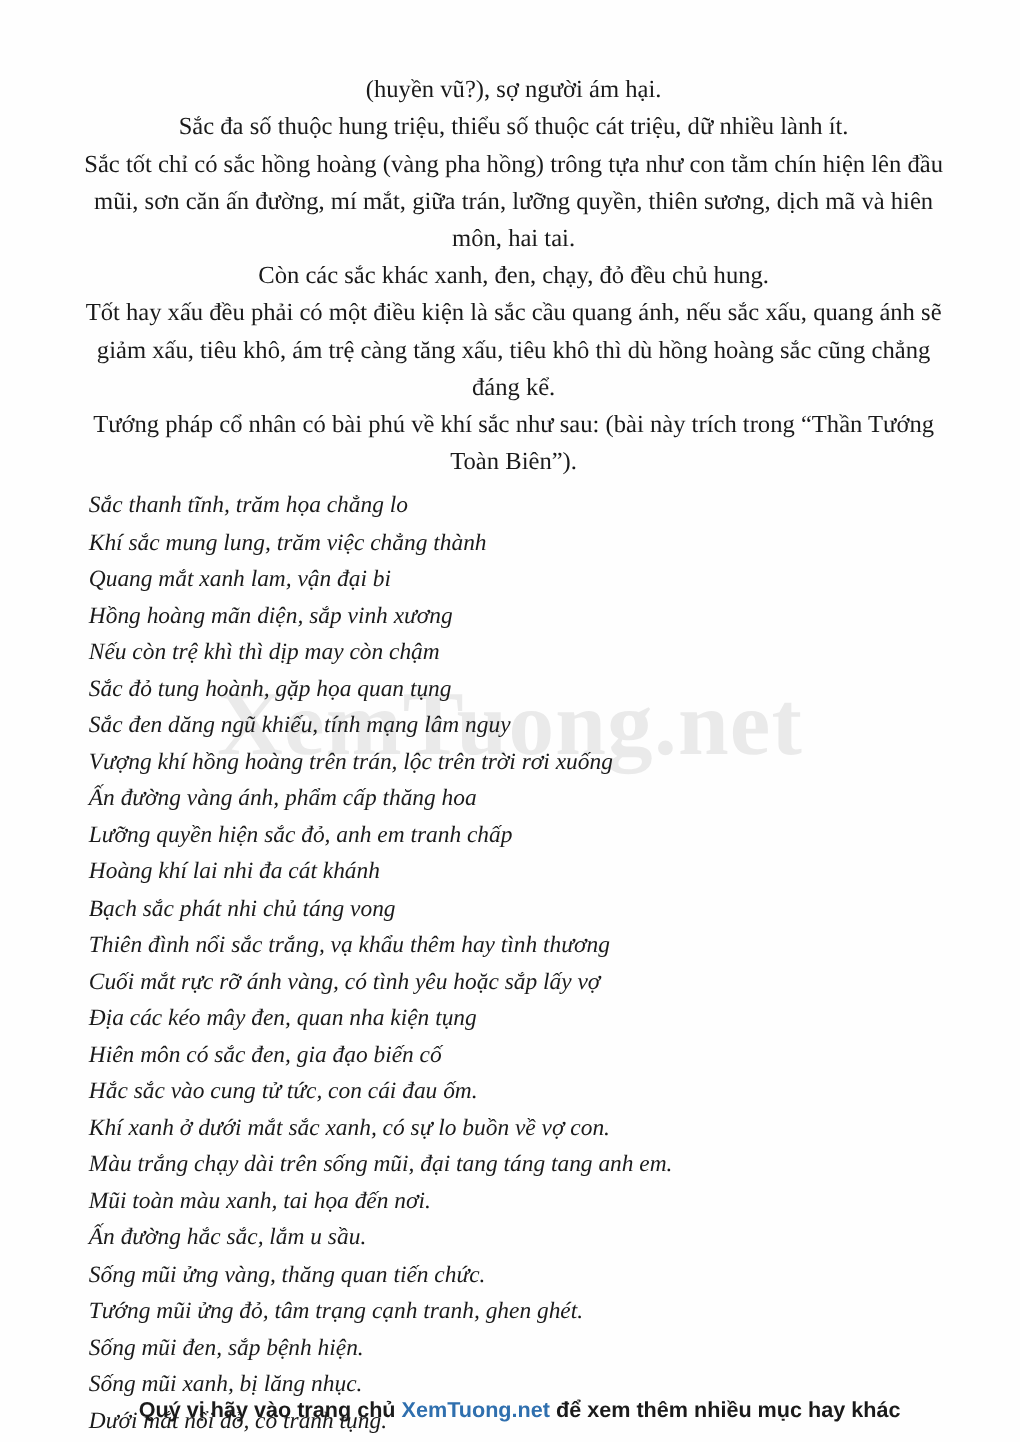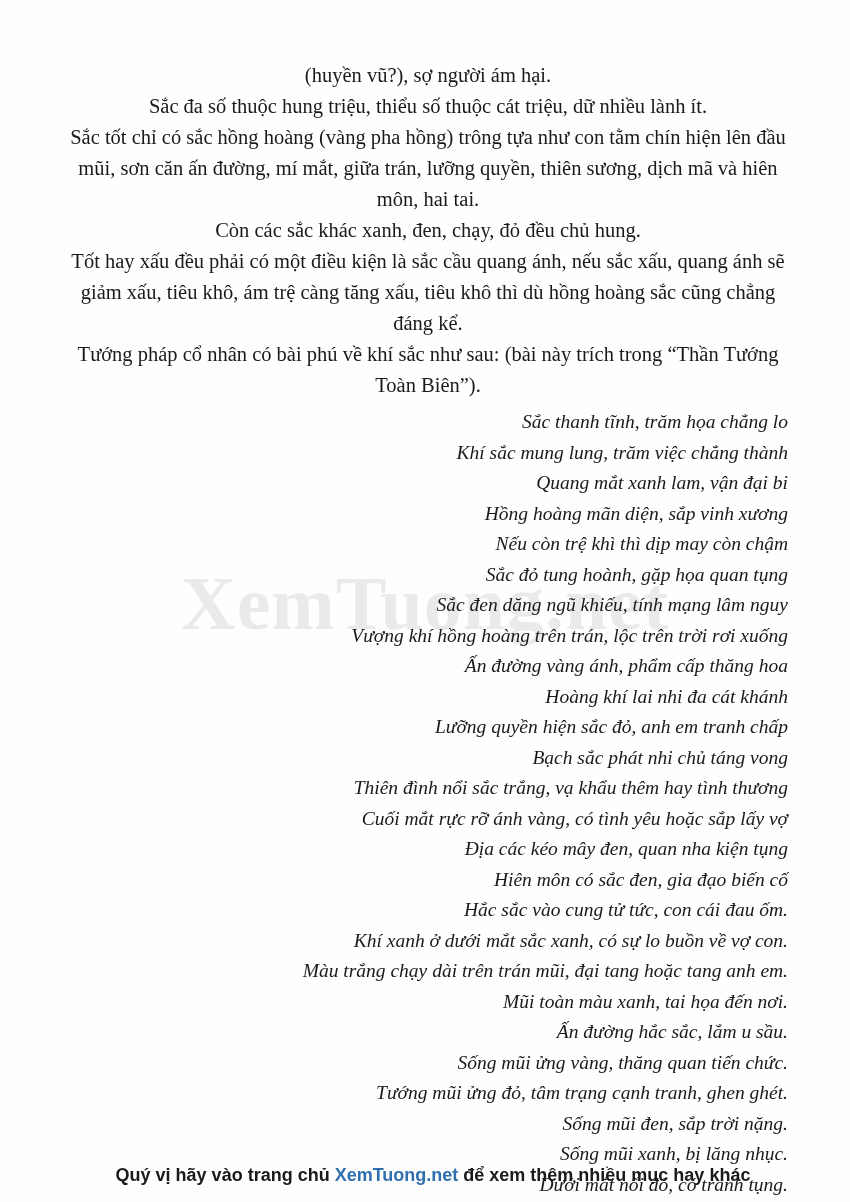--- a/index.html
+++ b/index.html
@@ -60,21 +60,20 @@
     margin-top: 6px;
   }
 
   .verse {
     font-size: 19.5px;
     line-height: 30.5px;
     font-style: italic;
     margin: 0;
     padding-left: 6px;
     white-space: pre-wrap;
-    text-align: right;
   }
 
   .footer {
     position: absolute;
     left: 16px;
     right: 0;
     bottom: 16px;
     text-align: center;
     font-family: "Liberation Sans", sans-serif;
     font-size: 18px;
@@ -105,35 +104,35 @@
     <div class="verse-block">
       <p class="verse">Sắc thanh tĩnh, trăm họa chẳng lo</p>
       <p class="verse">Khí sắc mung lung, trăm việc chẳng thành</p>
       <p class="verse">Quang mắt xanh lam, vận đại bi</p>
       <p class="verse">Hồng hoàng mãn diện, sắp vinh xương</p>
       <p class="verse">Nếu còn trệ khì thì dịp may còn chậm</p>
       <p class="verse">Sắc đỏ tung hoành, gặp họa quan tụng</p>
       <p class="verse">Sắc đen dăng ngũ khiếu, tính mạng lâm nguy</p>
       <p class="verse">Vượng khí hồng hoàng trên trán, lộc trên trời rơi xuống</p>
       <p class="verse">Ấn đường vàng ánh, phẩm cấp thăng hoa</p>
+      <p class="verse">Lưỡng quyền hiện sắc đỏ, anh em tranh chấp</p>
       <p class="verse">Hoàng khí lai nhi đa cát khánh</p>
-      <p class="verse">Lưỡng quyền hiện sắc đỏ, anh em tranh chấp</p>
       <p class="verse">Bạch sắc phát nhi chủ táng vong</p>
       <p class="verse">Thiên đình nổi sắc trắng, vạ khẩu thêm hay tình thương</p>
       <p class="verse">Cuối mắt rực rỡ ánh vàng, có tình yêu hoặc sắp lấy vợ</p>
       <p class="verse">Địa các kéo mây đen, quan nha kiện tụng</p>
       <p class="verse">Hiên môn có sắc đen, gia đạo biến cố</p>
       <p class="verse">Hắc sắc vào cung tử tức, con cái đau ốm.</p>
       <p class="verse">Khí xanh ở dưới mắt sắc xanh, có sự lo buồn về vợ con.</p>
-      <p class="verse">Màu trắng chạy dài trên trán mũi, đại tang hoặc tang anh em.</p>
+      <p class="verse">Màu trắng chạy dài trên sống mũi, đại tang táng tang anh em.</p>
       <p class="verse">Mũi toàn màu xanh, tai họa đến nơi.</p>
       <p class="verse">Ấn đường hắc sắc, lắm u sầu.</p>
       <p class="verse">Sống mũi ửng vàng, thăng quan tiến chức.</p>
       <p class="verse">Tướng mũi ửng đỏ, tâm trạng cạnh tranh, ghen ghét.</p>
-      <p class="verse">Sống mũi đen, sắp trời nặng.</p>
+      <p class="verse">Sống mũi đen, sắp bệnh hiện.</p>
       <p class="verse">Sống mũi xanh, bị lăng nhục.</p>
       <p class="verse">Dưới mắt nổi đỏ, có tranh tụng.</p>
 
     </div>
 
   </div>
 
   <div class="footer">
     <span>Quý vị hãy vào trang chủ </span><span class="brand">XemTuong.net</span><span> để xem thêm nhiều mục hay khác</span>
   </div>

